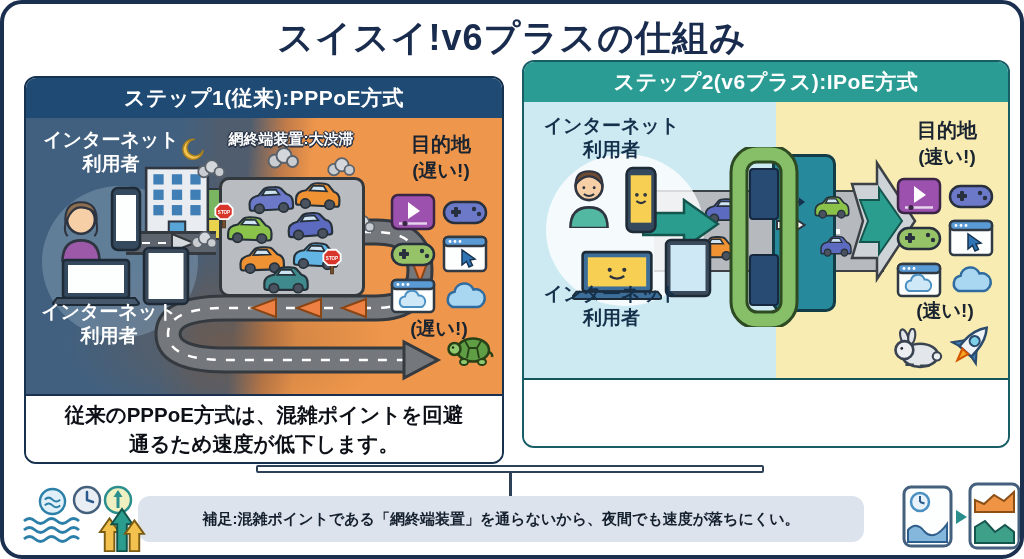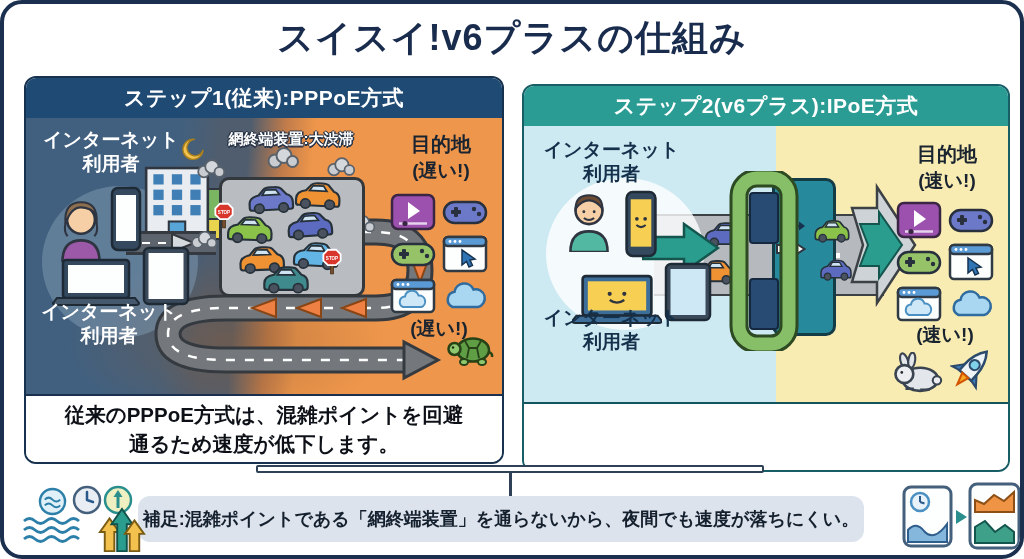--- a/index.html
+++ b/index.html
@@ -1,41 +1,41 @@
 <!DOCTYPE html>
 <html><head>
 <meta charset="utf-8">
 <style>
   *{box-sizing:border-box;margin:0;padding:0}
   html,body{width:1024px;height:559px;background:#fff;font-family:"Liberation Sans","DejaVu Sans",sans-serif;}
   #canvas{position:relative;width:1024px;height:559px;background:#fff;border:4px solid #1b2f4f;border-radius:22px;overflow:hidden}
   .abs{position:absolute}
   .card{position:absolute;border-radius:12px;overflow:hidden;display:flex;flex-direction:column;background:#fff}
   #left-card{left:20px;top:72px;width:480px;height:388px;border:2.5px solid #16324f}
-  #right-card{left:518px;top:80px;width:488px;height:388px;border:2.5px solid #175e66}
+  #right-card{left:518px;top:56px;width:488px;height:388px;border:2.5px solid #175e66}
   .card-header{height:40px;flex:none;display:flex;align-items:center;justify-content:center;color:#fff;font-weight:800;font-size:21px;letter-spacing:.5px}
   #left-card .card-header{background:#1f4a73}
   #right-card .card-header{background:#2a9c94}
   .card-body{height:276px;flex:none;position:relative;overflow:hidden}
   #left-body{background:linear-gradient(95deg,#41607f 0%,#41607f 31%,#4f5d6e 39%,#4f5d6e 45%,#c07b4a 52%,#ee964b 58%,#ee964b 100%)}
   #right-body{background:linear-gradient(90deg,#cdeaf3 0%,#cdeaf3 52%,#f9ecb2 52%,#f9ecb2 100%)}
   .card-caption{flex:1;display:flex;flex-direction:column;align-items:center;justify-content:center;background:#fff;color:#0d1117;font-weight:800;font-size:20.5px;line-height:1.42;text-align:center}
   #left-card .card-caption{border-top:2px solid #1b2f4f}
   #right-card .card-caption{border-top:2px solid #14555c}
   #title{left:0;top:10px;width:100%;text-align:center;font-size:36px;font-weight:800;color:#1a2c4e;letter-spacing:1px}
   .wlabel{color:#fff;font-weight:800;font-size:19px;line-height:1.25;text-align:center}
   .dlabel{color:#14304a;font-weight:800;font-size:19px;line-height:1.25;text-align:center}
   .blabel{color:#1a2430;font-weight:700;font-size:20px;line-height:1.2;text-align:center}
   #jam-label{color:#fff;font-weight:800;font-size:15px;text-align:center;text-shadow:-1.5px 0 #283447,1.5px 0 #283447,0 -1.5px #283447,0 1.5px #283447,1px 1px #283447}
   .icon-grid{display:grid;grid-template-columns:46px 46px;grid-auto-rows:40px;gap:2px 6px;align-items:center;justify-items:center}
   .dicon{width:46px;height:38px;display:block}
   .circle-bg{border-radius:50%}
   #bracket{left:252px;top:461px;width:508px;height:8px;border:2.5px solid #2e4156;border-radius:2px;background:#fff}
   #stem{left:505px;top:469px;width:3px;height:24px;background:#2e4156}
-  #note{left:134px;top:492px;width:726px;height:46px;background:#dce3ed;border-radius:12px;display:flex;align-items:center;justify-content:center;font-weight:800;font-size:18px;color:#15202e}
+  #note{left:134px;top:492px;width:726px;height:46px;background:#dce3ed;border-radius:12px;display:flex;align-items:center;justify-content:center;font-weight:800;font-size:15px;color:#15202e}
   .mini-bld{border:2.5px solid #2f3640}
   #tri-icon{width:0;height:0;border-top:7px solid transparent;border-bottom:7px solid transparent;border-left:11px solid #2a8f8c}
   svg{display:block}
 </style>
 </head>
 <body>
 
 <div id="canvas">
 
   <div id="title" class="abs">スイスイ!v6プラスの仕組み</div>

